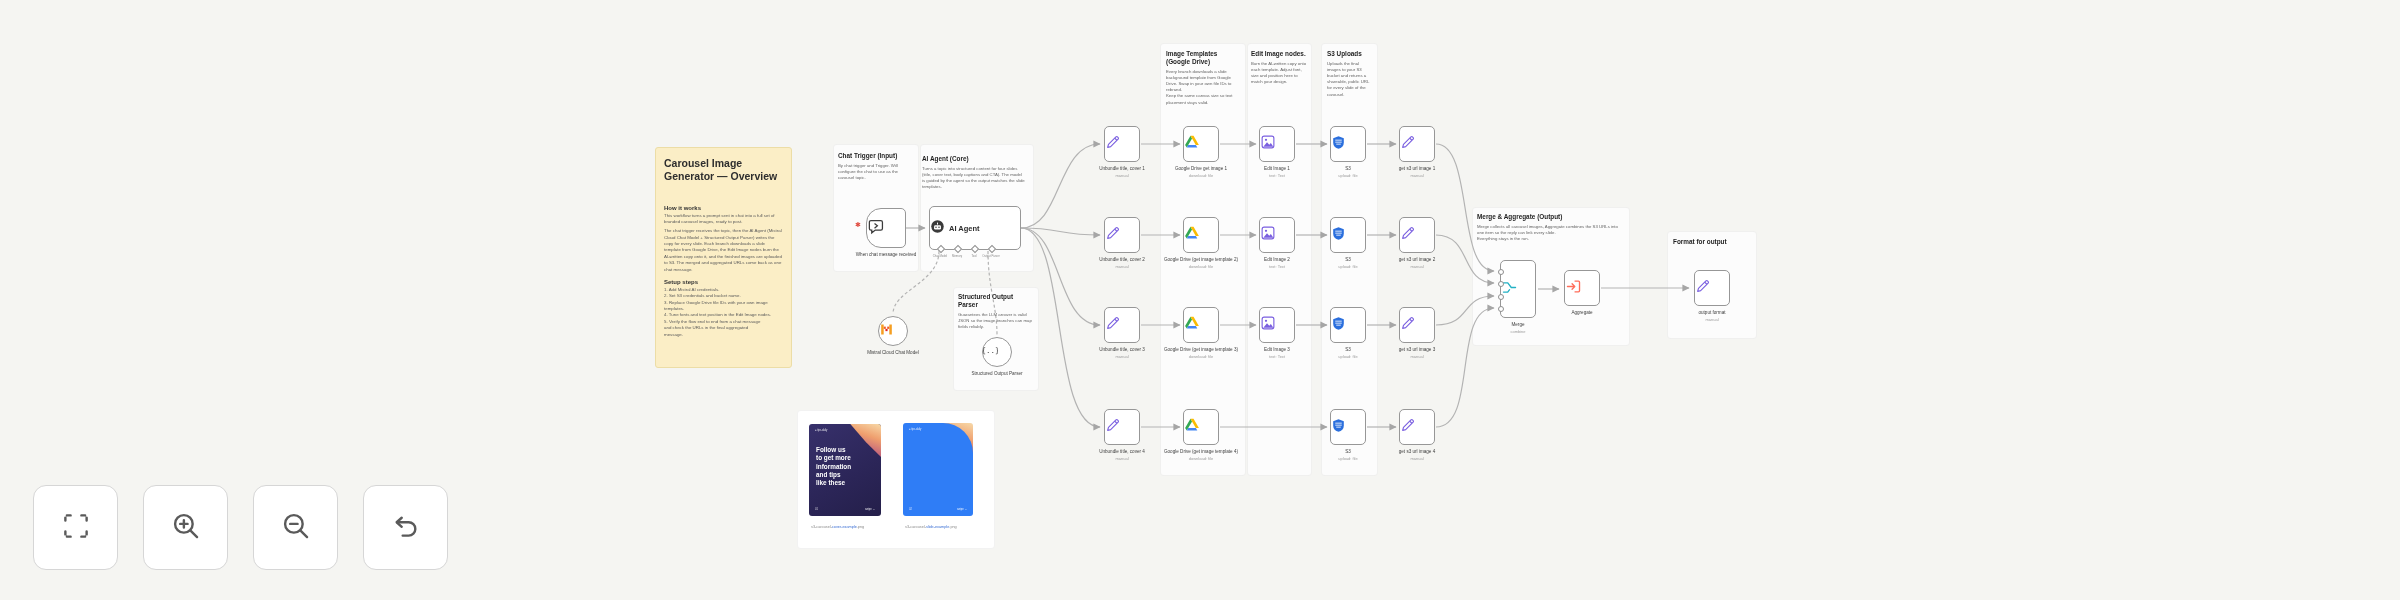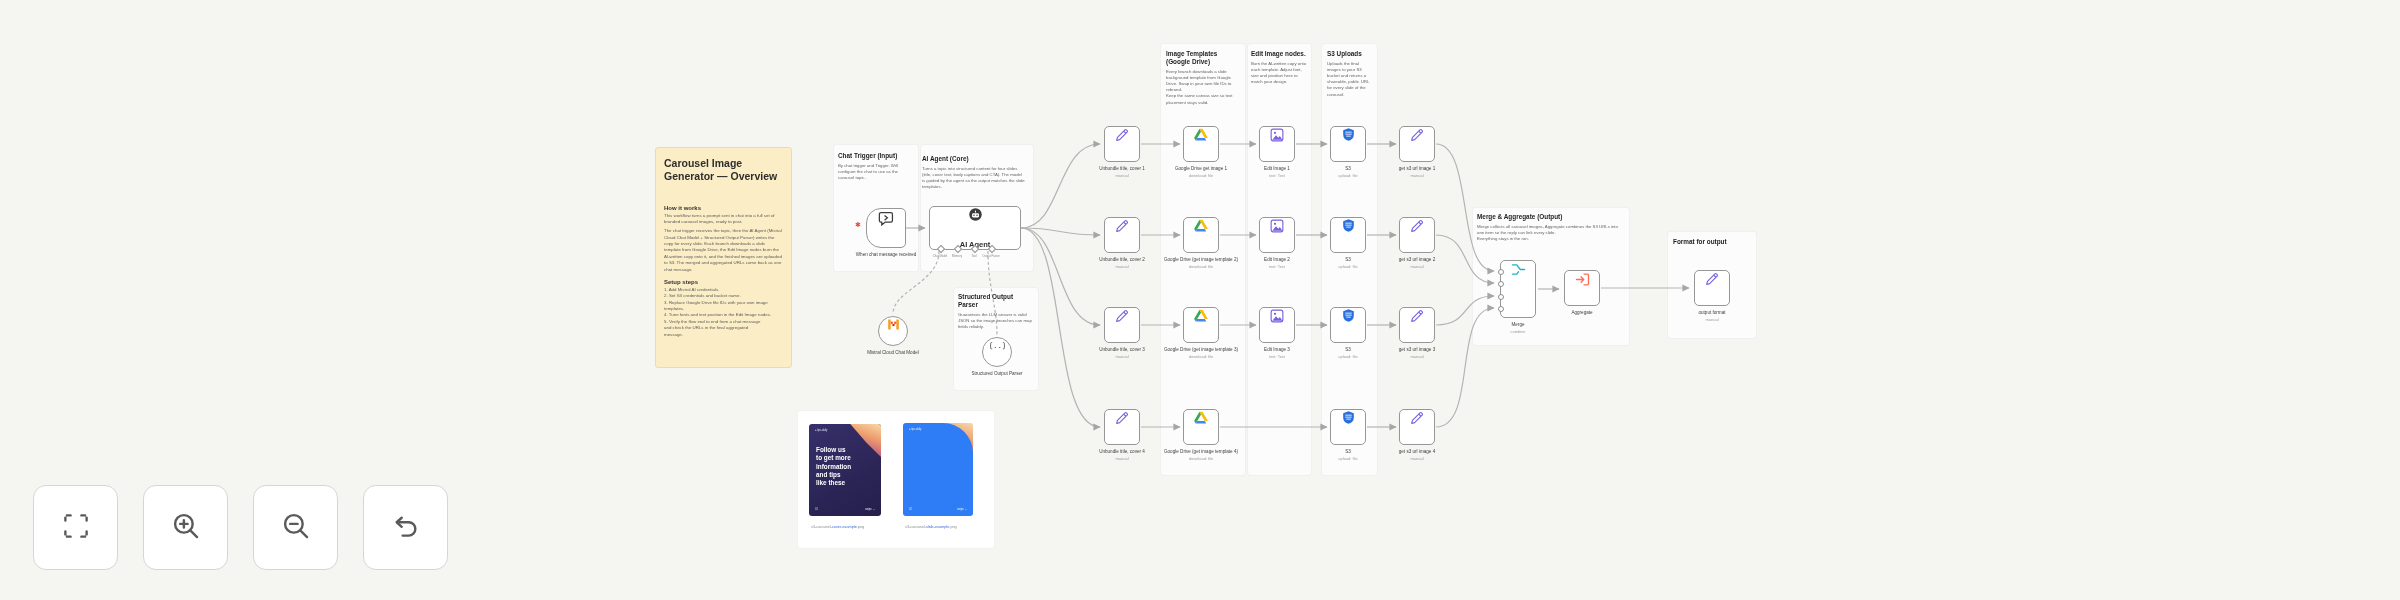--- a/index.html
+++ b/index.html
@@ -9,21 +9,21 @@
   
   .sticky-yellow{position:absolute;left:655px;top:147px;width:137px;height:221px;background:#fbeec6;border:1px solid #ecdda6;border-radius:3px;padding:9px 8px;box-sizing:border-box;}
   .sticky-yellow .sy-title{font-size:10.5px;font-weight:bold;color:#2e2e2e;line-height:1.22;margin-bottom:22px;}
   .sticky-yellow h5{margin:6px 0 2px;font-size:6px;font-weight:bold;color:#333;}
   .sticky-yellow p{margin:0 0 3px;font-size:4.4px;line-height:1.45;color:#5a5a5a;white-space:pre-line;}
   
   .note{position:absolute;}
   .note h4{margin:0 0 2.5px;font-size:6.4px;font-weight:bold;color:#1e1e1e;line-height:1.25;}
   .note p{margin:0;font-size:4.3px;color:#636363;line-height:1.45;white-space:pre-line;}
   
-  .node{position:absolute;background:#fff;border:1.2px solid #979797;border-radius:5px;display:flex;align-items:center;justify-content:space-between;box-sizing:border-box;cursor:pointer;flex-direction:column;}
+  .node{position:absolute;background:#fff;border:1.2px solid #979797;border-radius:5px;display:flex;align-items:center;justify-content:flex-start;box-sizing:border-box;cursor:pointer;}
   .node.trigger{border-radius:15px 5px 5px 15px;}
   .node.circle{border-radius:50%;}
   .node.wide{gap:4px;}
   .node .inline-label{font-size:7.5px;font-weight:bold;color:#2c2c2c;}
   .nlabel{position:absolute;text-align:center;pointer-events:none;}
   .nname{font-size:4.6px;color:#3e3e3e;line-height:1.3;}
   .nsub{font-size:4px;color:#9d9d9d;margin-top:1px;}
   .port{position:absolute;width:4px;height:4px;background:#fff;border:1px solid #8f8f8f;transform:rotate(45deg);}
   .portlbl{position:absolute;font-size:2.8px;color:#8a8a8a;width:26px;text-align:center;}
   .inport{position:absolute;width:4px;height:4px;border-radius:50%;background:#fff;border:1px solid #8f8f8f;}

